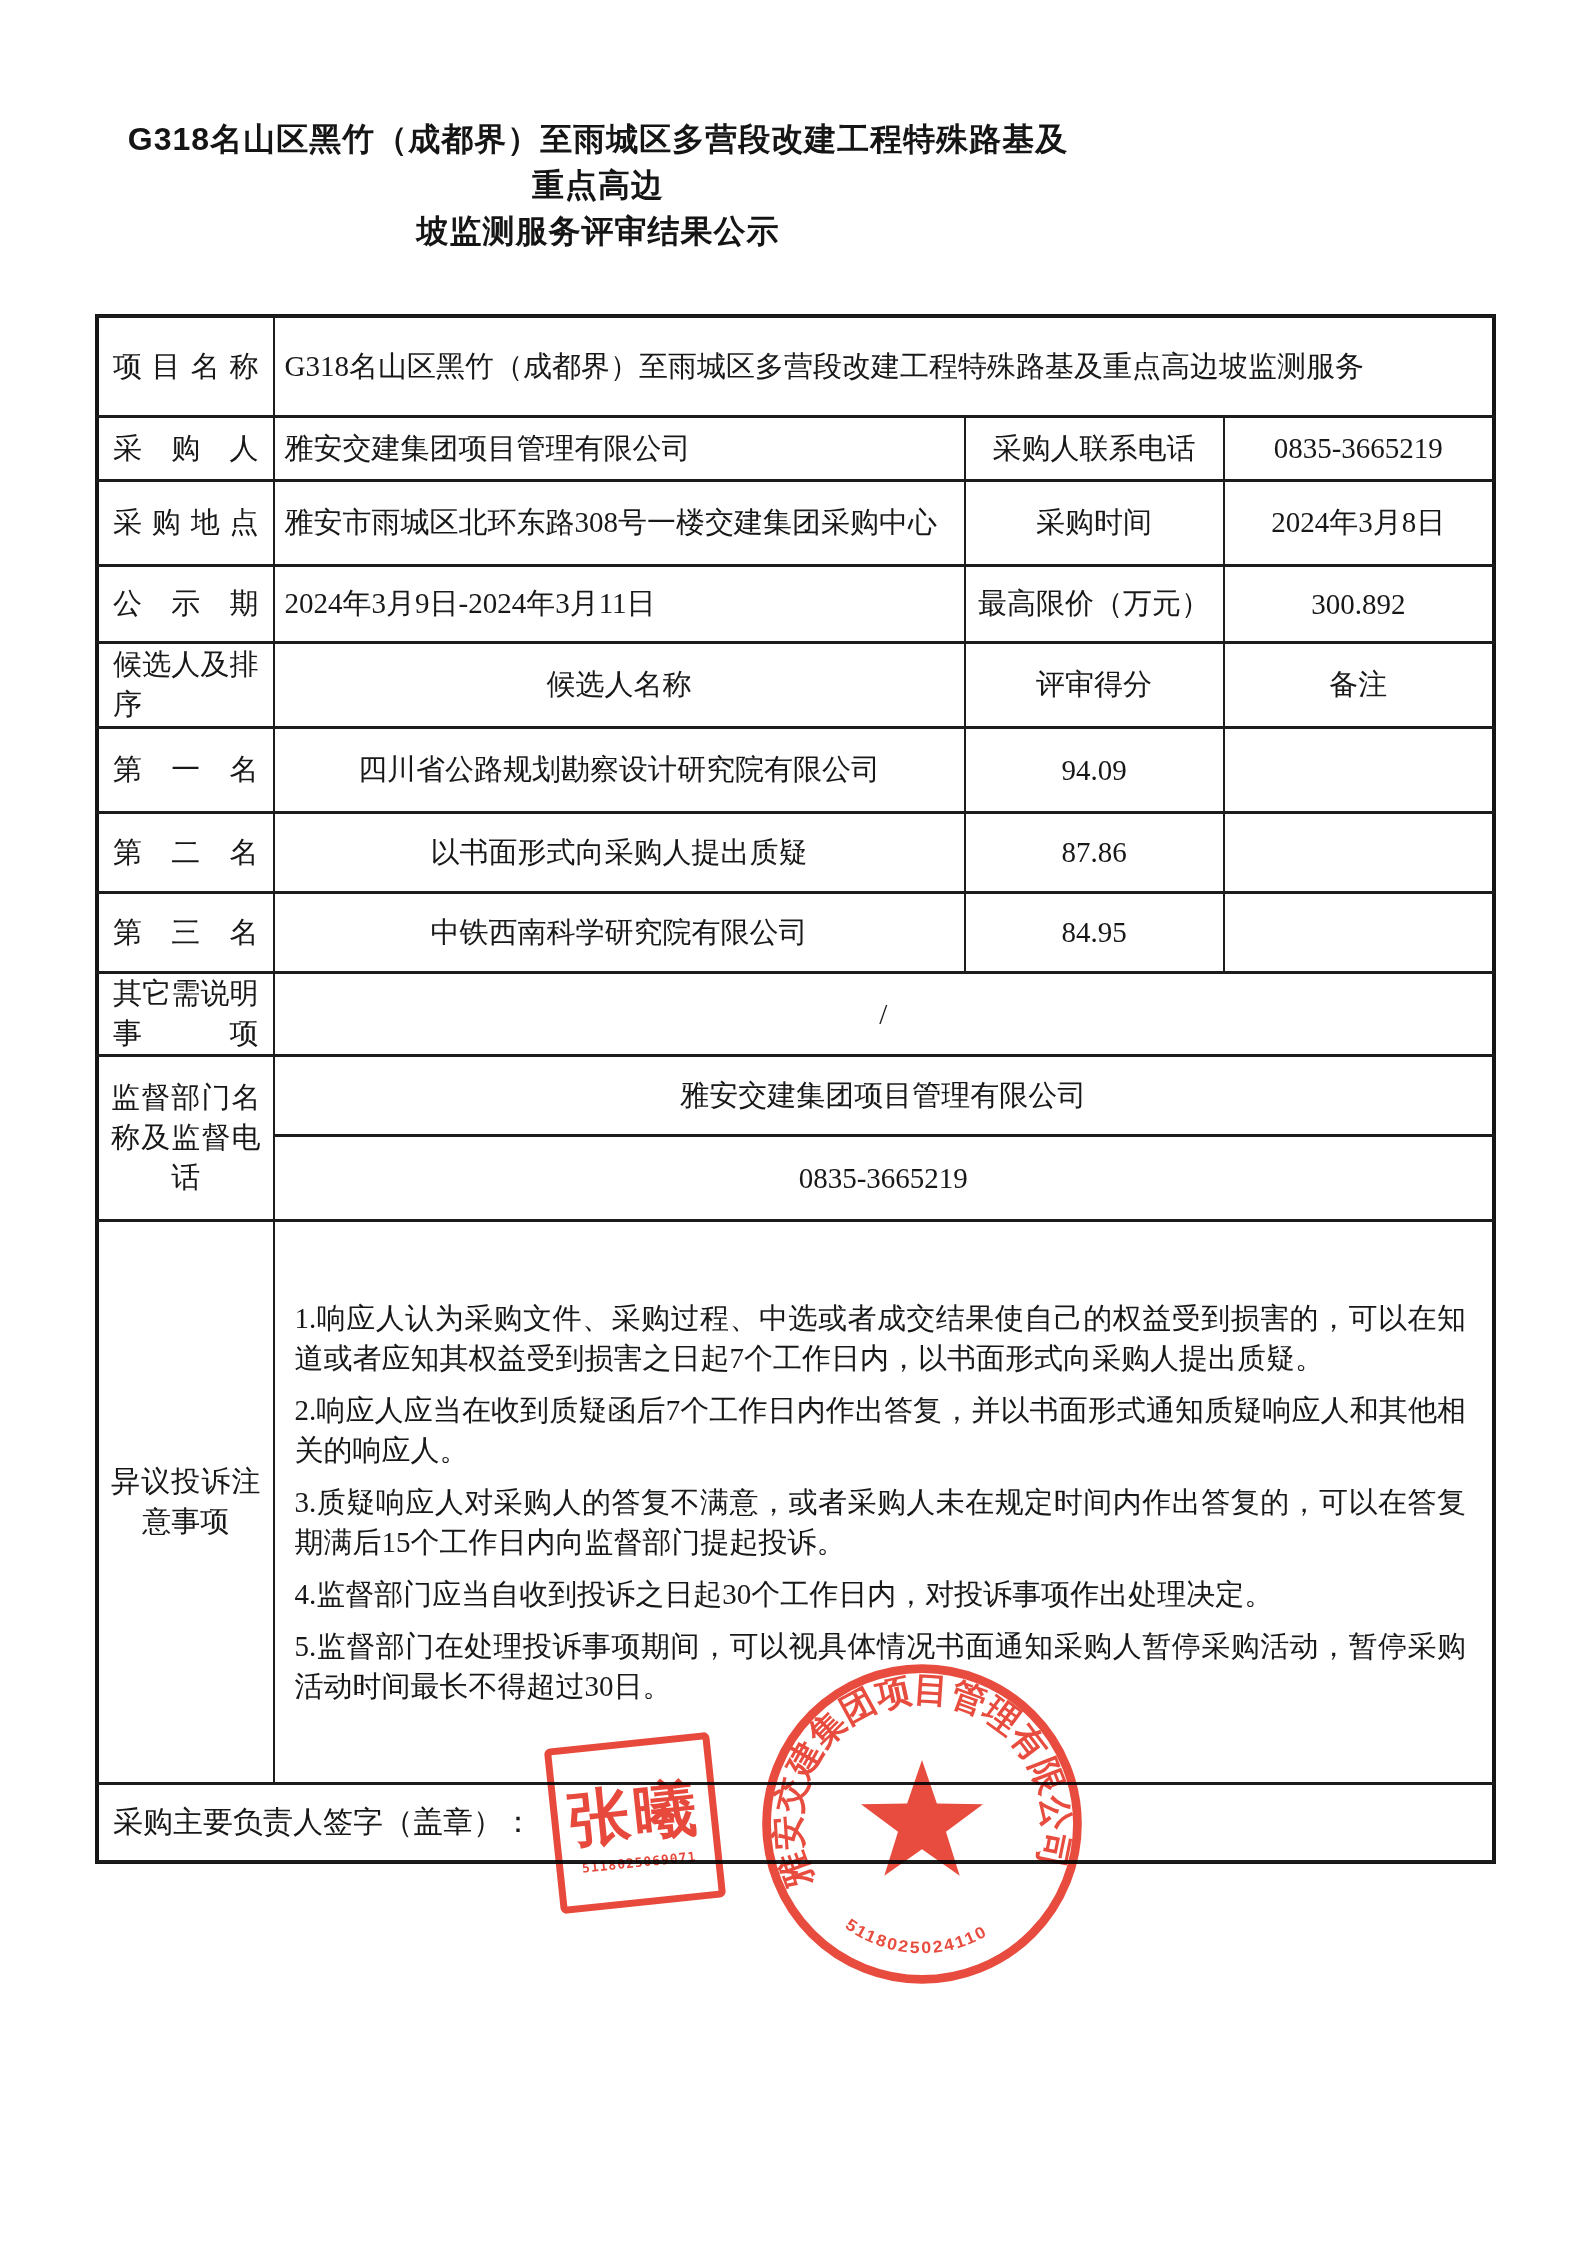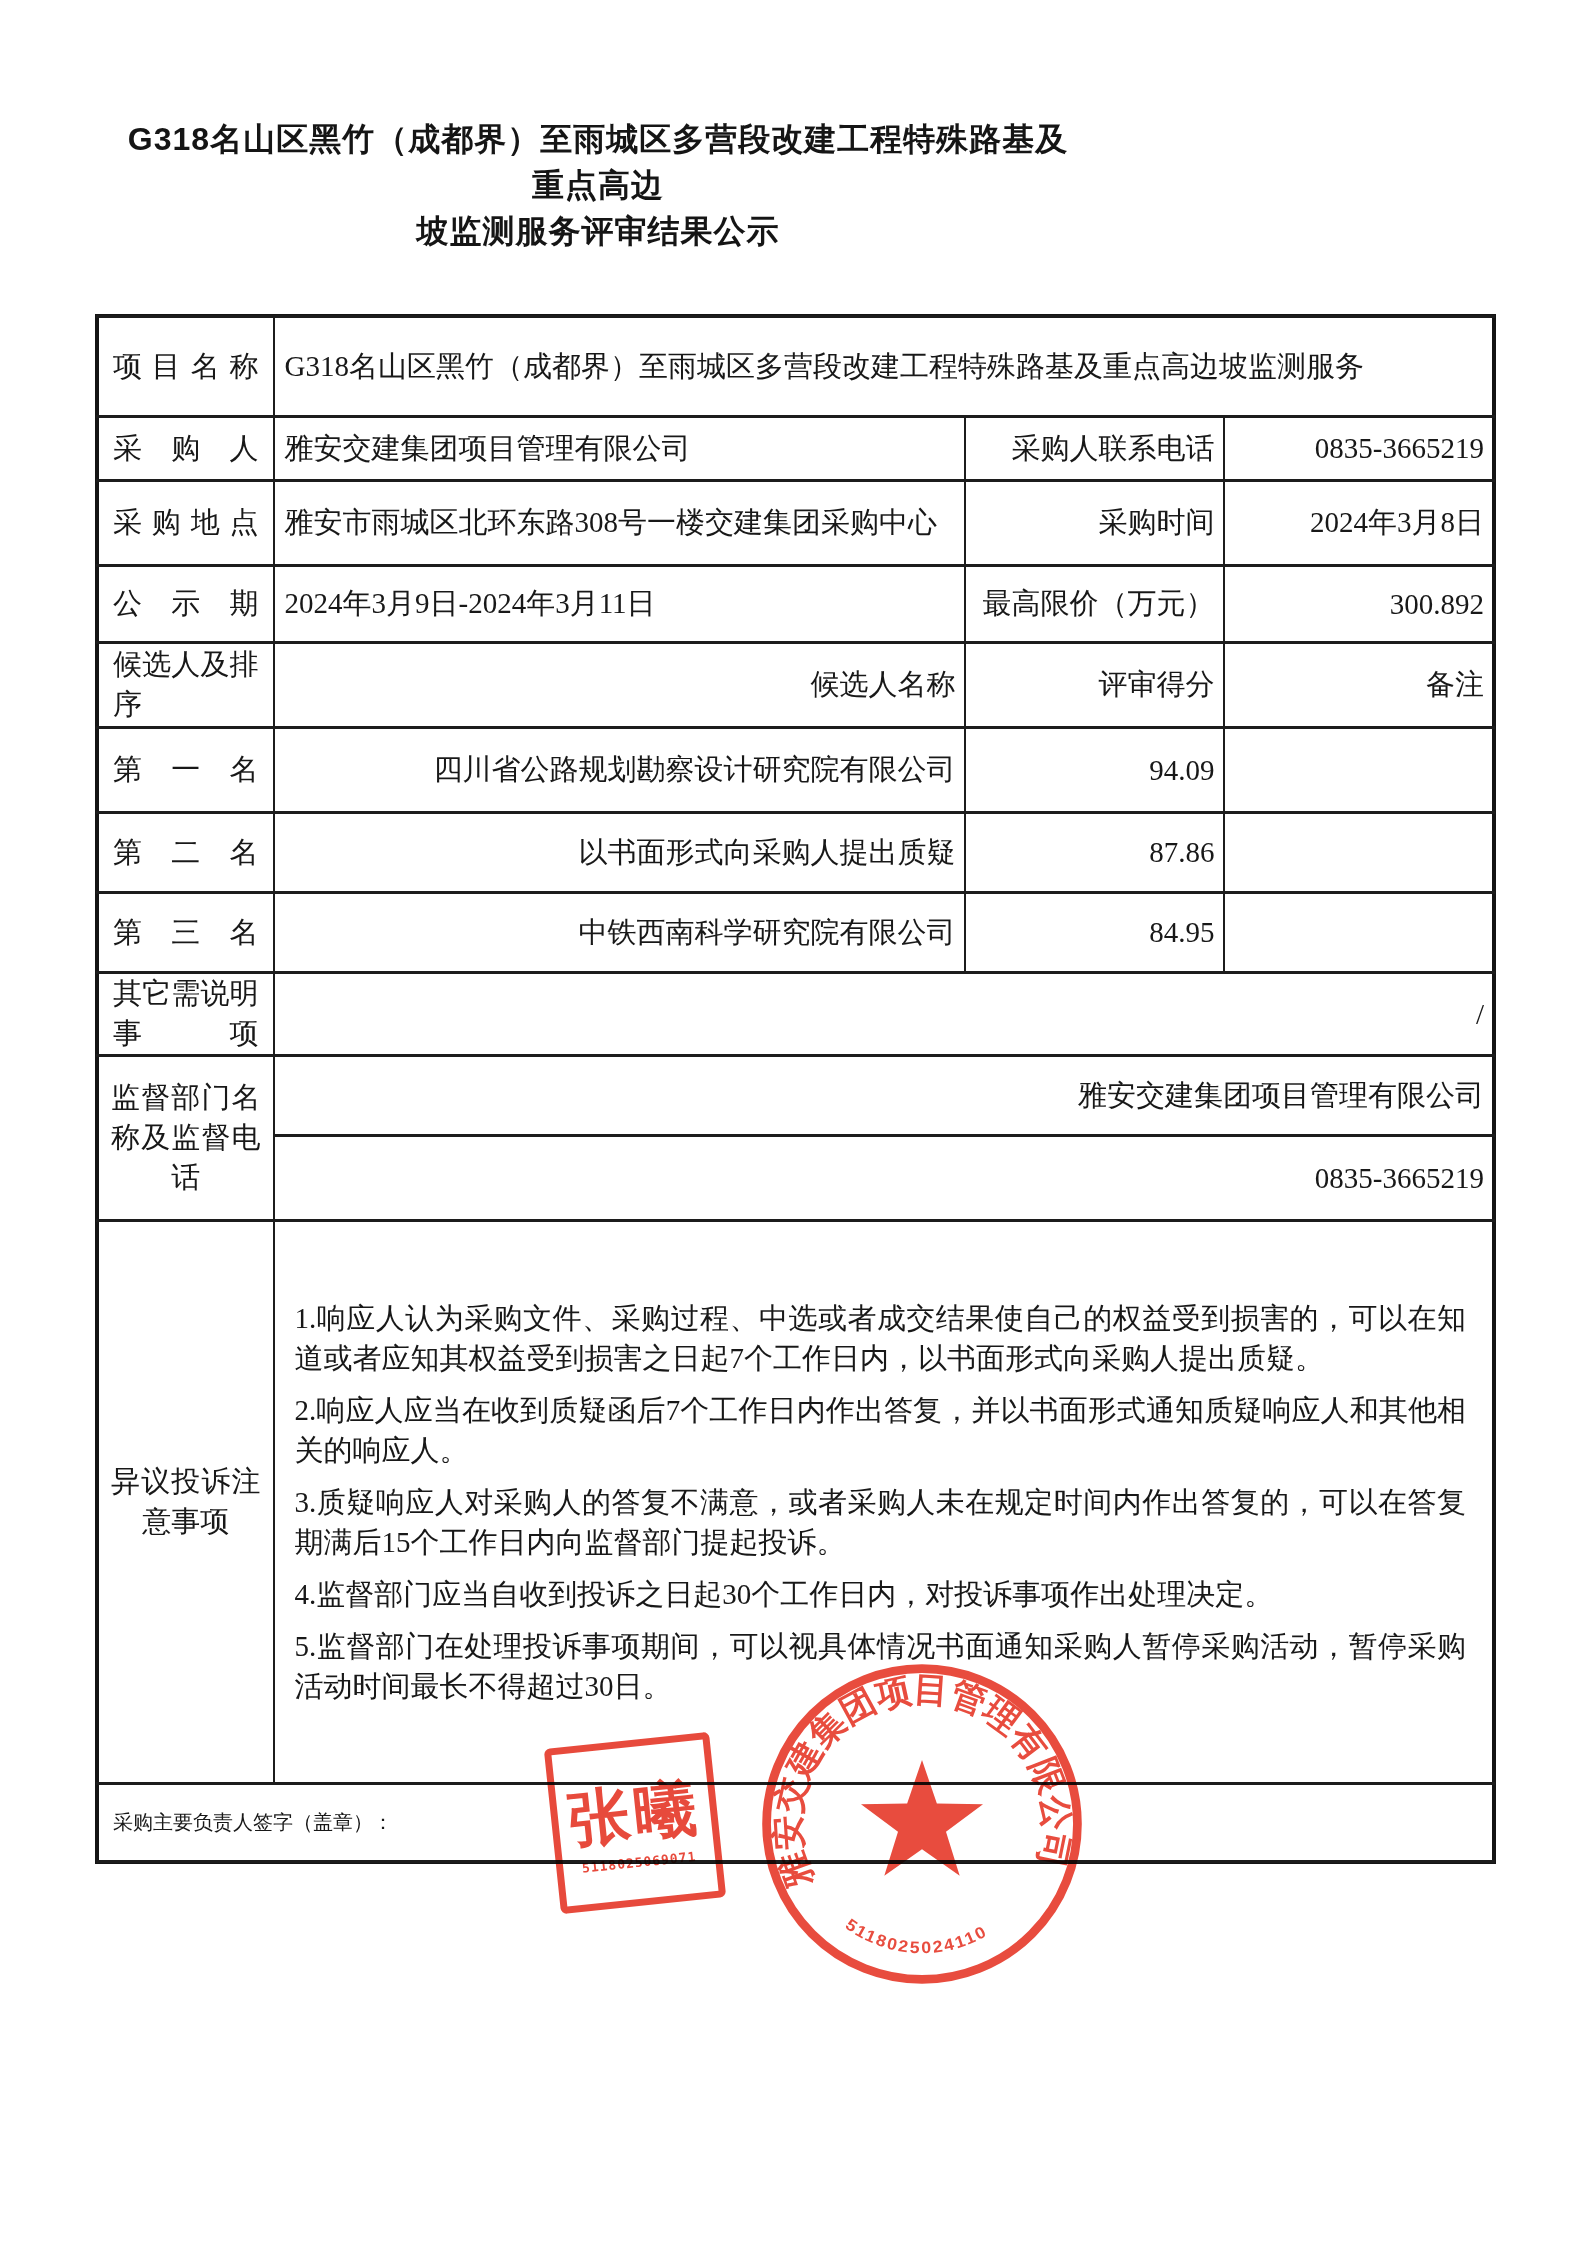--- a/index.html
+++ b/index.html
@@ -26,24 +26,24 @@
     border:2px solid #1c1c1c;
     border-top-width:3px; border-bottom-width:3px;
     vertical-align:middle; padding:0 8px;
     overflow:hidden;
   }
   table.main{border:3px solid #141414; outline:1px solid #141414;}
   col.c1{width:176px;} col.c2{width:691px;} col.c3{width:259px;} col.c4{width:270px;}
   .lbl{ text-align:justify; text-align-last:justify; padding:0 14px !important; }
   .lbl-cl{ text-align:justify; text-align-last:center; padding:16px 12px !important; }
   .val-left{ text-align:left; padding-left:10px !important; }
-  .cen{ text-align:right; }
+  .cen{ text-align:center; }
   .notice{ text-align:justify; padding:0 14px 0 8px !important; }
   .notice p{ margin:12px; line-height:40px; }
-  .sig{ text-align:left; padding-left:14px !important; font-size:20px; }
+  .sig{ text-align:left; padding-left:14px !important; font-size:30px; }
   
   .stamp-square{
     position:absolute; left:552px; top:1740px; width:152px; height:152px;
     border:7px solid #e63c2d; border-radius:6px;
     transform:rotate(-6deg);
     display:flex; flex-direction:column; align-items:center; justify-content:center;
     color:#e63c2d; mix-blend-mode:multiply; opacity:.93;
   }
   .stamp-square .nm{
     font-family:"Liberation Sans","DejaVu Sans",sans-serif;

